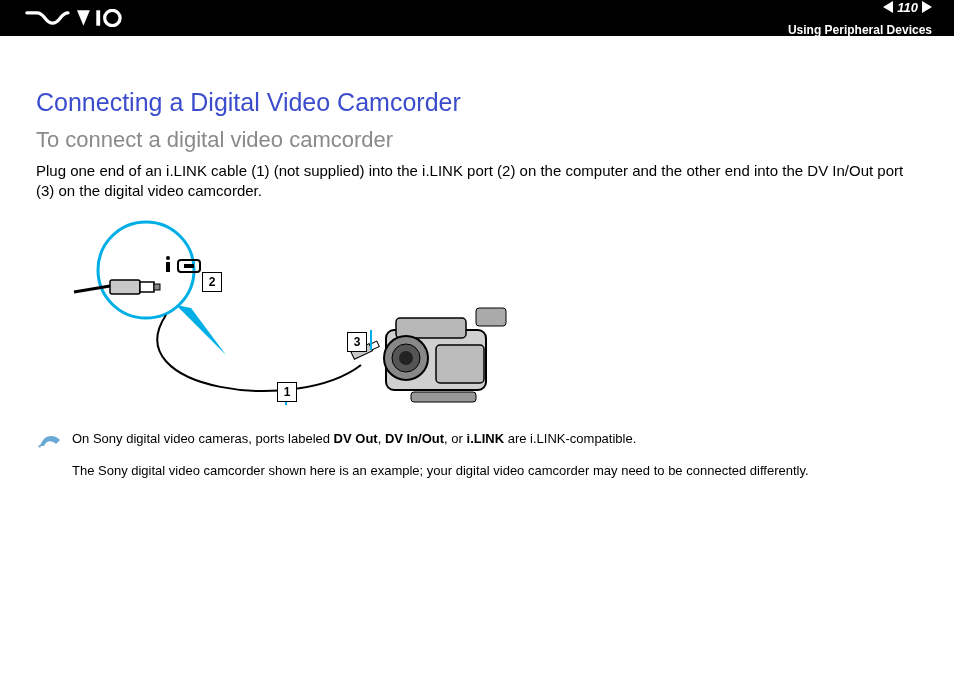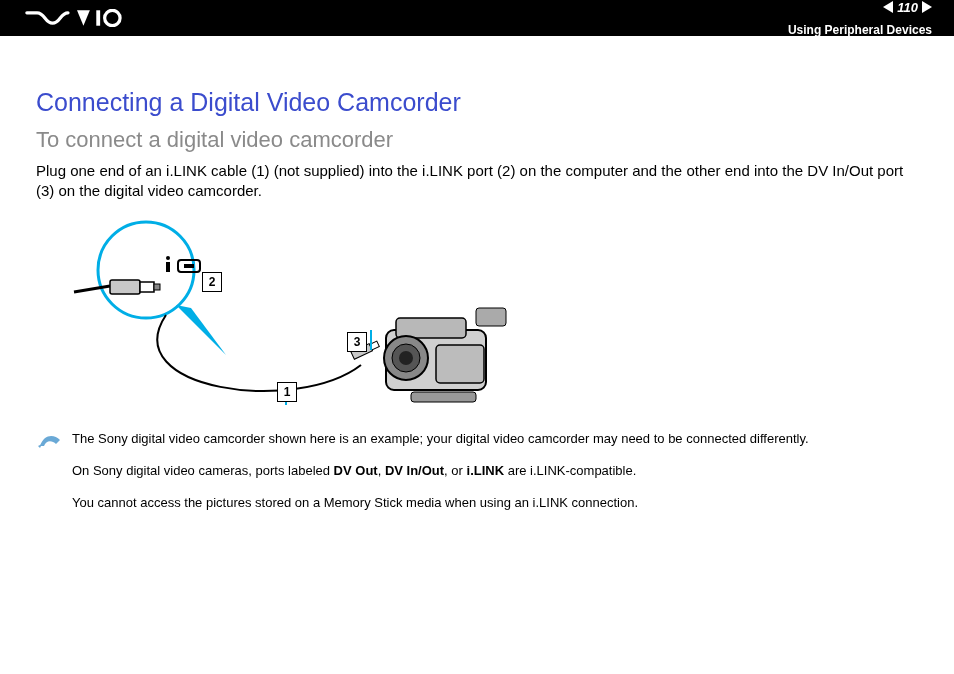--- a/index.html
+++ b/index.html
@@ -203,19 +203,18 @@
     <div class="num-box" style="left:146px; top:52px;">2</div>
     <div class="num-box" style="left:221px; top:162px;">1</div>
     <div class="num-box" style="left:291px; top:112px;">3</div>
   </div>
 
   <div class="notes">
     <svg class="note-icon" viewBox="0 0 28 20">
       <path d="M4 16 C 8 4, 18 4, 24 10 L20 14 C16 10, 10 10, 8 16 Z" fill="#6aa9d6"></path>
       <path d="M2 16 L6 14 L4 18 Z" fill="#6aa9d6"></path>
     </svg>
-    <p>The Sony digital video camcorder shown here is an example; your digital video camcorder may need to be connected differently.</p>
     <p>
       <span>On Sony digital video cameras, ports labeled </span><span class="bold">DV Out</span><span>, </span><span class="bold">DV In/Out</span><span>, or </span><span class="bold">i.LINK</span><span> are i.LINK-compatible.</span>
     </p>
-    <p>You cannot access the pictures stored on a Memory Stick media when using an i.LINK connection.</p>
+    <p>The Sony digital video camcorder shown here is an example; your digital video camcorder may need to be connected differently.</p>
   </div>
 </div>
 
 </body></html>

